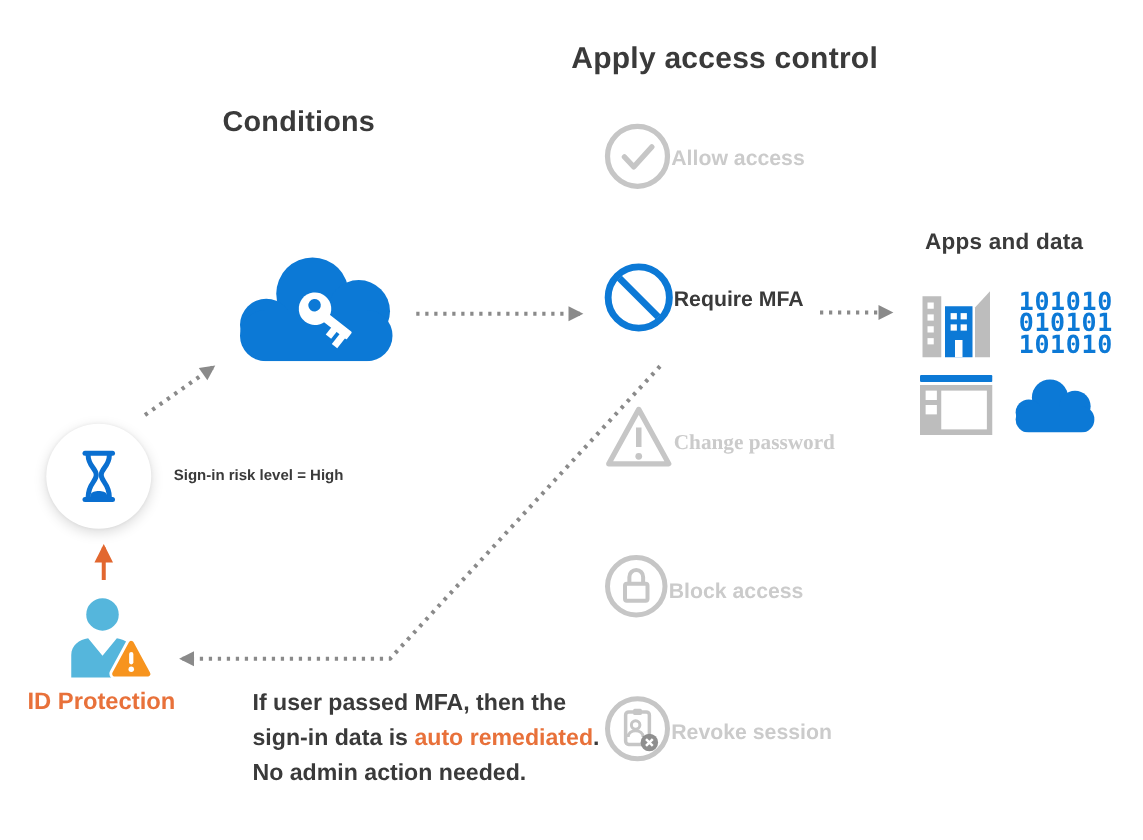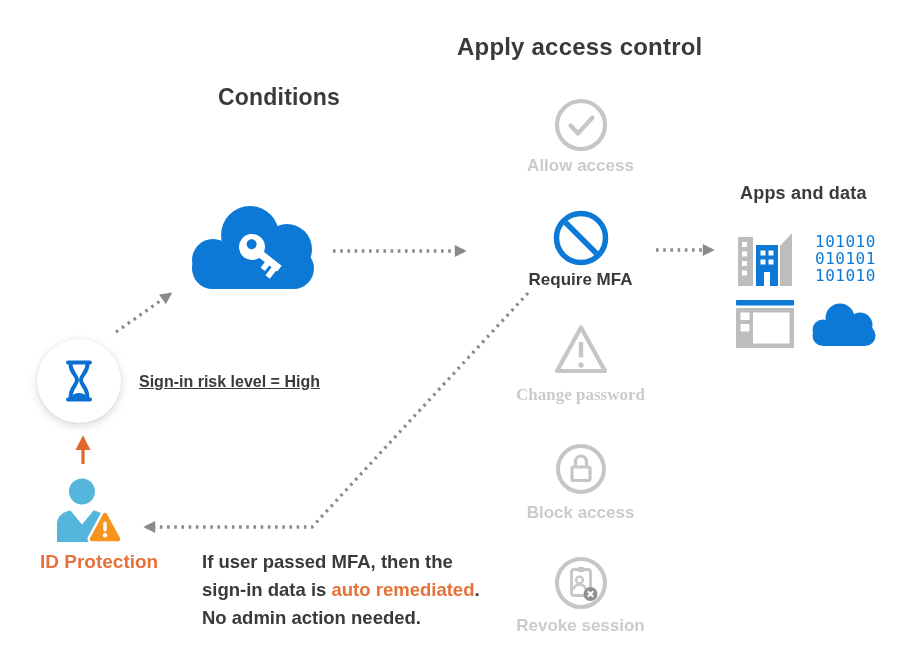--- a/index.html
+++ b/index.html
@@ -2,25 +2,25 @@
 <html style="--blue: #0c79d6; --hourglass_blue: #0a6fd0; --person_blue: #55b6dc; --orange_text: #e8713a; --orange_arrow: #e2672f; --warning_orange: #f7941e; --gray_icon: #c6c6c6; --gray_label: #cbcbcb; --gray_app: #bdbdbd; --gray_badge: #8f8f8f; --connector: #8a8a8a; --text_dark: #3a3a3a;"><head>
 <meta charset="utf-8">
 <style>
   html,body{margin:0;padding:0;background:#fff;}
   .canvas{
     position:relative;width:914px;height:672px;overflow:hidden;background:#fff;
     font-family:"Liberation Sans",sans-serif;
   }
   .abs{position:absolute;}
   .heading{font-weight:bold;color:var(--text_dark,#3a3a3a);white-space:nowrap;letter-spacing:.2px;}
-  .h-conditions{left:178px;top:84px;font-size:23px;margin-left:40px;}
+  .h-conditions{left:178px;top:84px;font-size:23px;}
   .h-apply{left:457px;top:33px;font-size:24px;}
   .h-apps{left:740px;top:183px;font-size:18px;}
-  .signin-label{left:139px;top:373px;font-size:16px;font-weight:bold;color:var(--text_dark,#3a3a3a);white-space:nowrap;text-decoration:underline;}
-  .idprot-label{left:22px;top:551px;font-size:19px;font-weight:bold;color:var(--orange_text,#e8713a);white-space:nowrap;margin-left:18px;}
+  .signin-label{left:139px;top:373px;font-size:12px;font-weight:bold;color:var(--text_dark,#3a3a3a);white-space:nowrap;}
+  .idprot-label{left:22px;top:551px;font-size:19px;font-weight:bold;color:var(--orange_text,#e8713a);white-space:nowrap;}
   .note{left:202px;top:548px;font-size:18.5px;font-weight:bold;color:var(--text_dark,#3a3a3a);line-height:28px;white-space:nowrap;}
   .note .hl{color:var(--orange_text,#e8713a);}
   .connectors{position:absolute;left:0;top:0;z-index:1;}
   .dotted{stroke:var(--connector,#8a8a8a);stroke-width:3.3;stroke-dasharray:2.6 4.6;fill:none;}
   .solid-orange{stroke:var(--orange_arrow,#e2672f);stroke-width:3.2;fill:none;}
   .mk-gray{fill:var(--connector,#8a8a8a);}
   .mk-orange{fill:var(--orange_arrow,#e2672f);}
   .z2{z-index:2;}
   
   .f-blue{fill:var(--blue,#0c79d6);}
@@ -28,30 +28,30 @@
   .f-gray{fill:var(--gray_app,#bdbdbd);}
   .f-grayicon{fill:var(--gray_icon,#c6c6c6);}
   .f-graydark{fill:var(--gray_badge,#8f8f8f);}
   .f-person{fill:var(--person_blue,#55b6dc);}
   .f-tri{fill:var(--warning_orange,#f7941e);}
   .s-tri{stroke:var(--warning_orange,#f7941e);}
   .s-gray{stroke:var(--gray_icon,#c6c6c6);fill:none;}
   .s-blue{stroke:var(--blue,#0c79d6);fill:none;}
   .s-hg{stroke:var(--hourglass_blue,#0a6fd0);fill:none;}
   .f-hg{fill:var(--hourglass_blue,#0a6fd0);}
-  .ac-item{position:absolute;left:483px;width:195px;display:flex;flex-direction:column;align-items:center;z-index:2;}
+  .ac-item{position:absolute;left:483px;width:195px;display:flex;align-items:center;z-index:2;}
   .ac-label{font-size:17px;font-weight:bold;color:var(--gray_label,#cbcbcb);margin-top:4px;white-space:nowrap;}
   .ac-label.active{color:var(--text_dark,#3a3a3a);}
   .risk-circle{
     position:absolute;left:37px;top:339px;width:84px;height:84px;border-radius:50%;background:#fff;
     box-shadow:0 3px 10px rgba(0,0,0,.15),0 0 3px rgba(0,0,0,.06);
     display:flex;align-items:center;justify-content:center;z-index:2;
   }
   .binary{
-    position:absolute;left:815px;top:233px;font-size:16px;font-weight:normal;line-height:17px;
+    position:absolute;left:815px;top:233px;font-size:20px;font-weight:bold;line-height:17px;
     letter-spacing:.5px;color:var(--blue,#0c79d6);z-index:2;font-family:"DejaVu Sans Mono",monospace;text-align:right;
   }
 </style>
 </head>
 <body>
 
 <div class="canvas">
 
   <svg class="connectors" width="914" height="672" viewBox="0 0 914 672">
     <defs>

